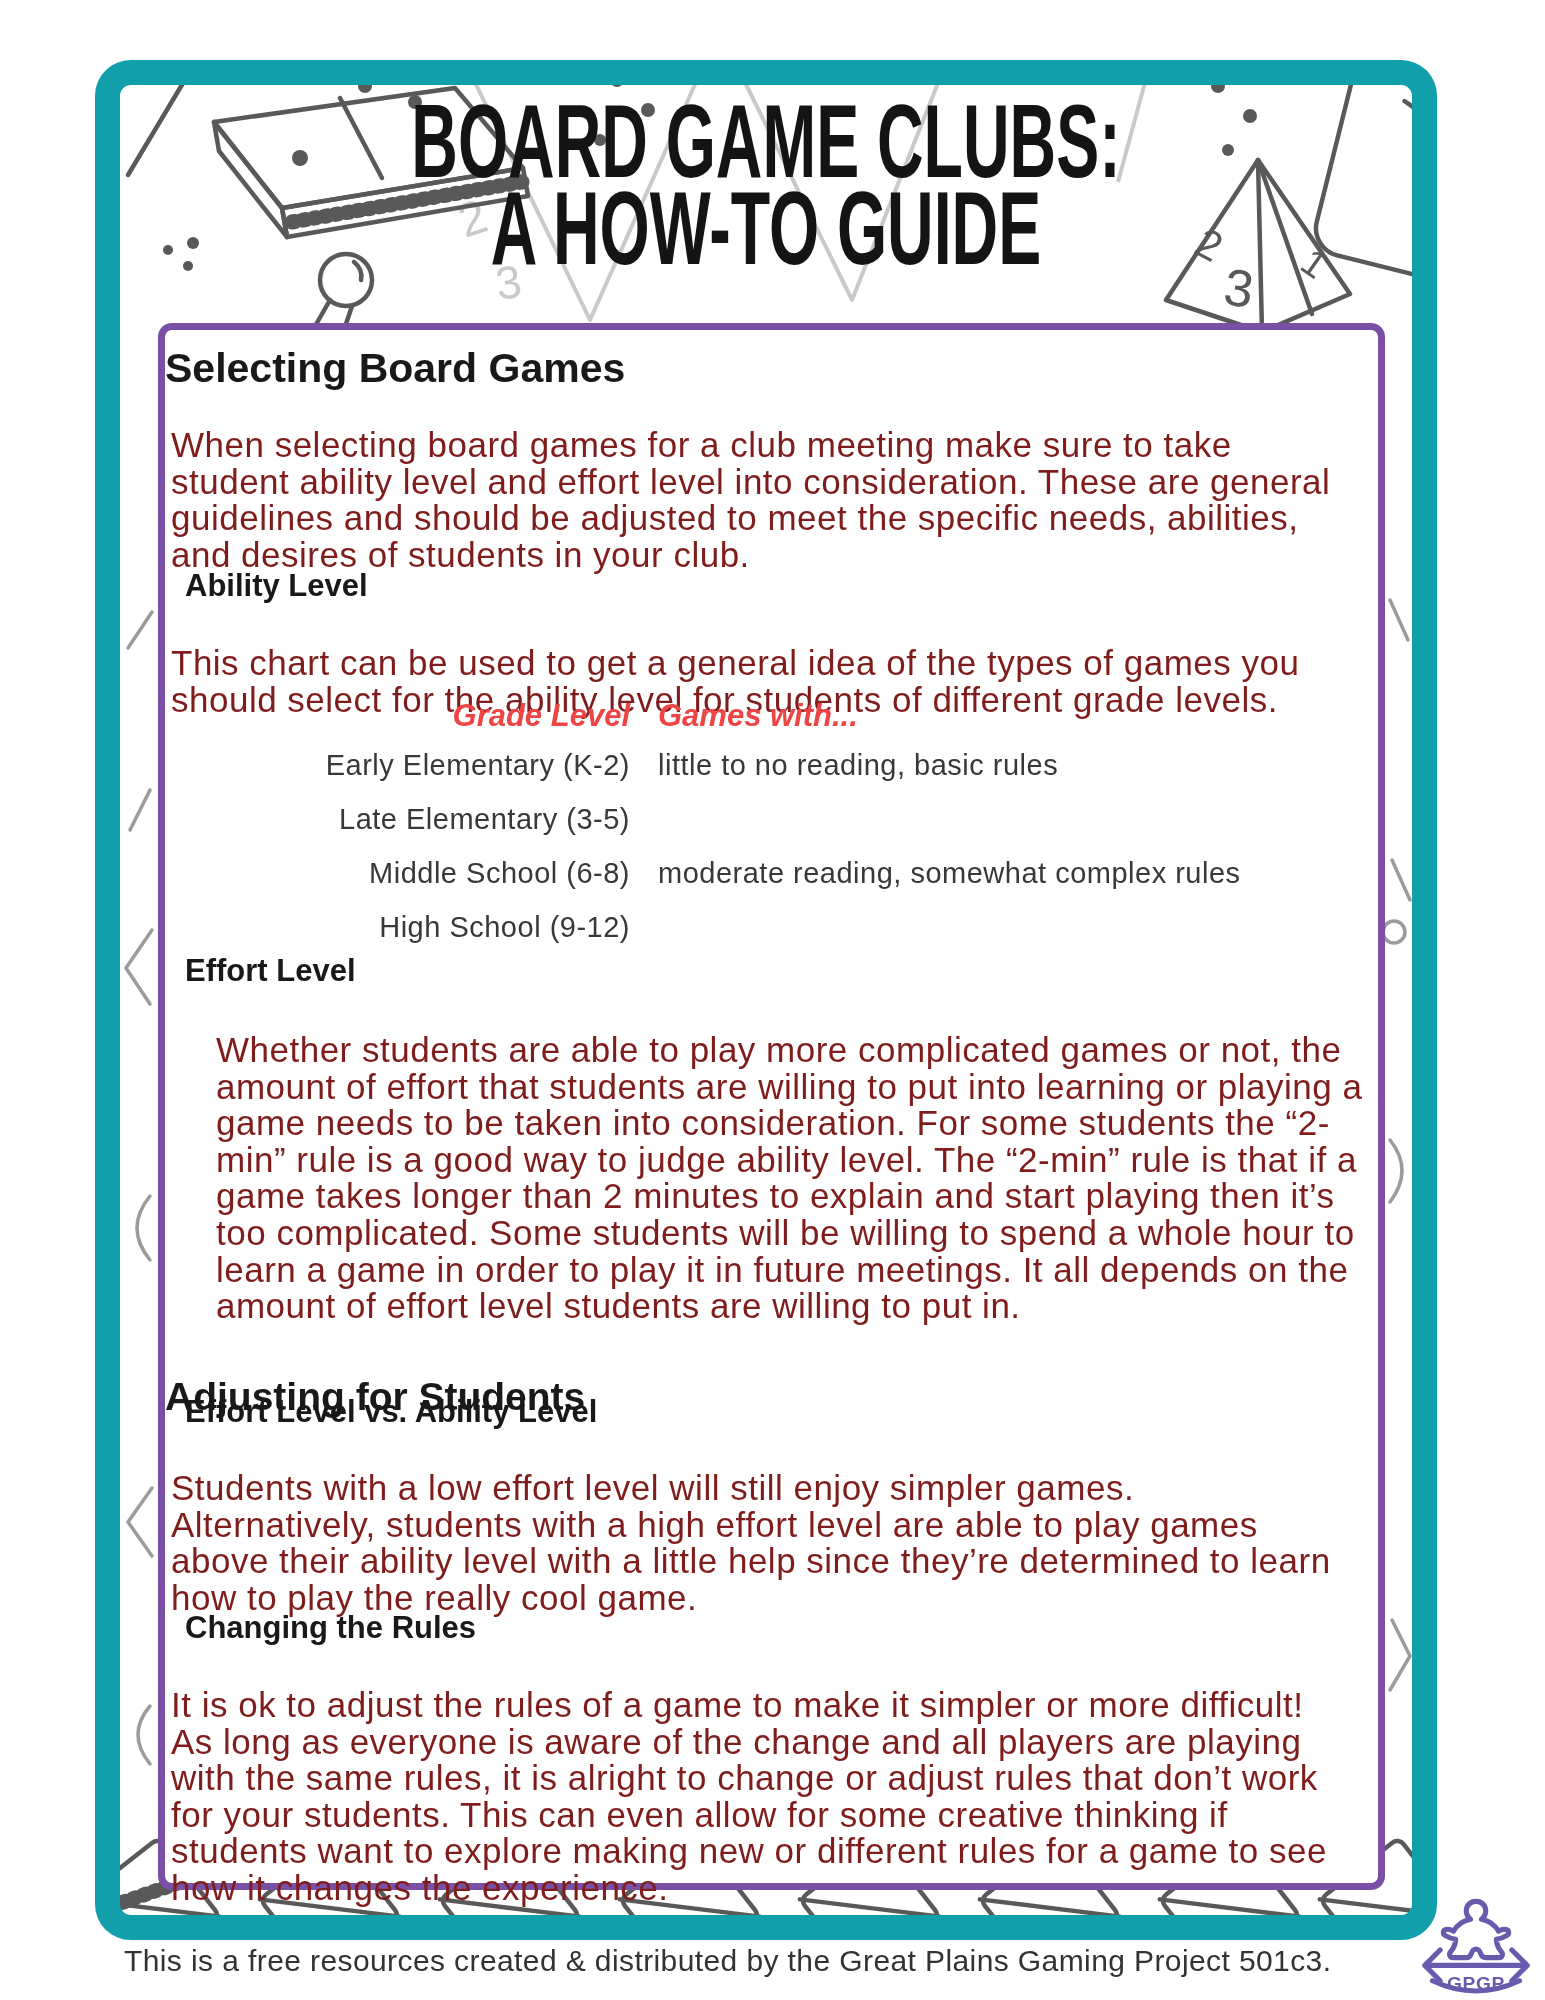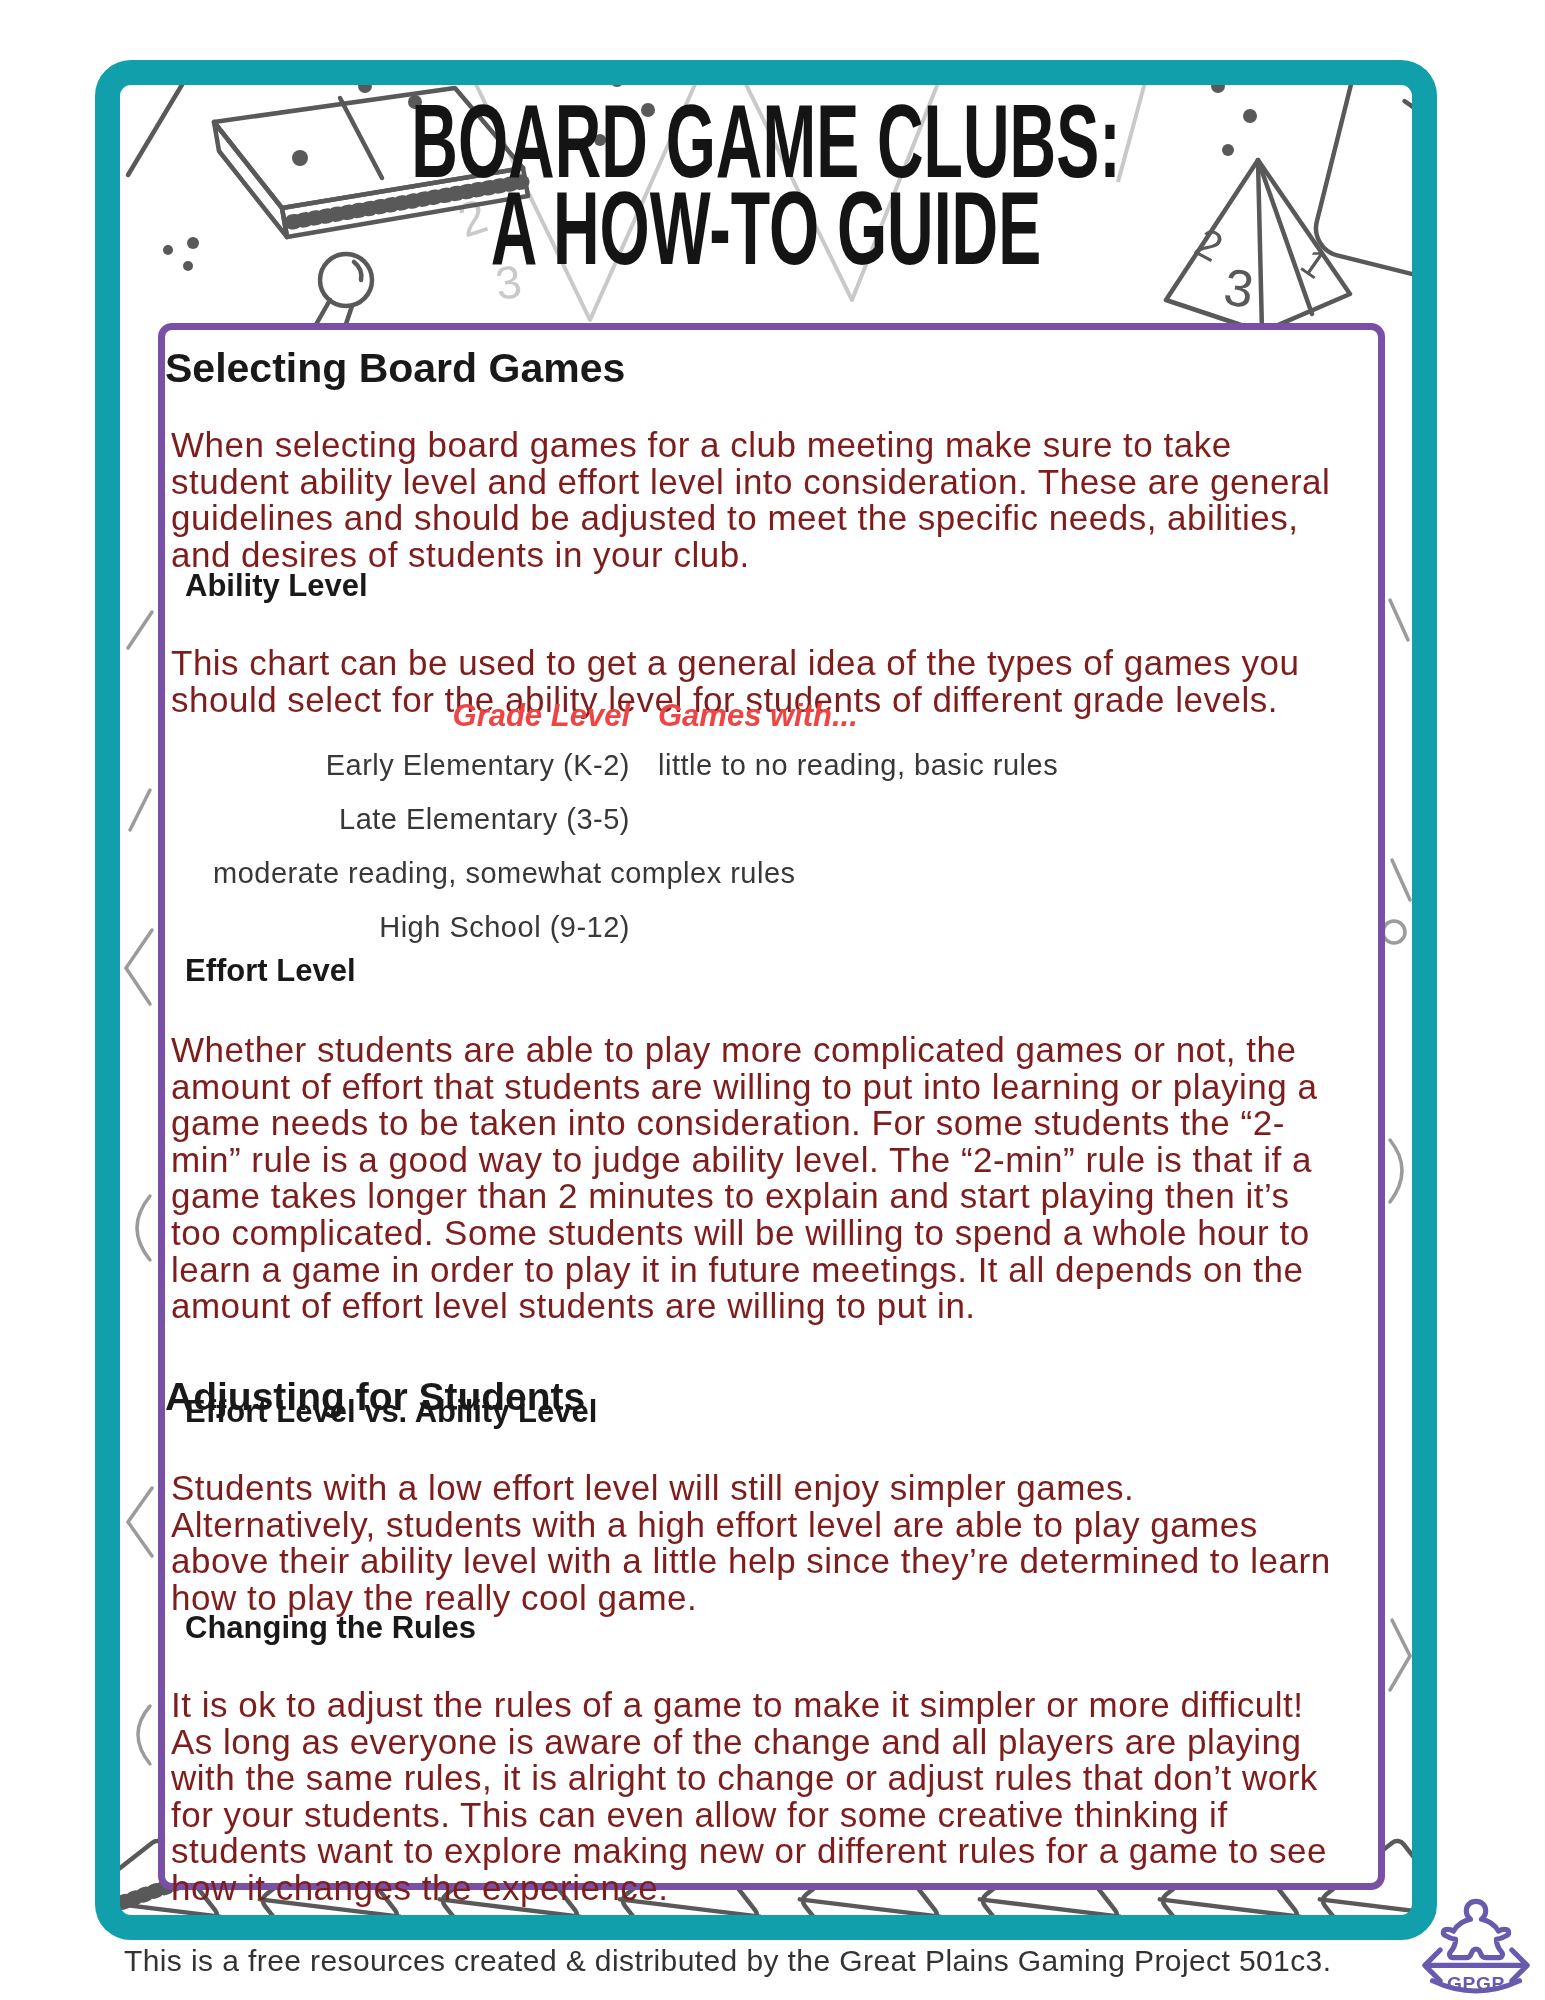--- a/index.html
+++ b/index.html
@@ -25,21 +25,21 @@
                box-sizing:border-box;z-index:5;}
   .h-center{position:absolute;left:0;width:100%;text-align:left;font-weight:bold;
             color:#191919;}
   #h-selecting{top:16px;font-size:41px;line-height:44px;}
   #h-adjusting{top:1046px;font-size:39px;line-height:42px;}
   .h-sub{position:absolute;left:20px;font-weight:bold;color:#191919;
          font-size:31px;line-height:34px;}
   #h-ability{top:239px;} #h-effort{top:624px;} #h-eva{top:1065px;} #h-rules{top:1281px;}
   .body-text{position:absolute;left:6px;width:1173px;font-size:35px;line-height:36.6px;
              letter-spacing:0.5px;color:#7f1d1d;}
-  #p-intro{top:62px;} #p-ability{top:280px;} #p-effort{top:667px;}
+  #p-intro{top:62px;} #p-ability{top:280px;} #p-effort{top:667px;margin-left:45px;}
   #p-eva{top:1105px;} #p-rules{top:1322px;}
 
   
   .gtable{position:absolute;left:20px;top:368px;width:1196px;}
   .gt-header{display:flex;font-weight:bold;font-size:31px;line-height:36px;
              margin-bottom:4px;color:#ef4444;font-style:italic;}
   .gt-row{display:flex;height:54px;align-items:center;font-size:29px;
           letter-spacing:0.5px;color:#383838;}
   .gt-c1{width:445px;text-align:right;}
   .gt-c2{margin-left:28px;flex:1;}
@@ -186,20 +186,21 @@
         <div class="gt-c2">Games with...</div>
       </div>
       <div class="gt-row">
         <div class="gt-c1">Early Elementary (K-2)</div>
         <div class="gt-c2">little to no reading, basic rules</div>
       </div>
       <div class="gt-row">
         <div class="gt-c1">Late Elementary (3-5)</div>
       </div>
       <div class="gt-row">
+        <div class="gt-c1">Middle School (6-8)</div>
         <div class="gt-c2">moderate reading, somewhat complex rules</div>
       </div>
       <div class="gt-row">
         <div class="gt-c1">High School (9-12)</div>
       </div>
     </div>
 
     <div id="h-effort" class="h-sub">Effort Level</div>
     <p id="p-effort" class="body-text">Whether students are able to play more complicated games or not, the amount of effort that students are willing to put into learning or playing a game needs to be taken into consideration. For some students the “2-min” rule is a good way to judge ability level. The “2-min” rule is that if a game takes longer than 2 minutes to explain and start playing then it’s too complicated. Some students will be willing to spend a whole hour to learn a game in order to play it in future meetings. It all depends on the amount of effort level students are willing to put in.</p>
 

